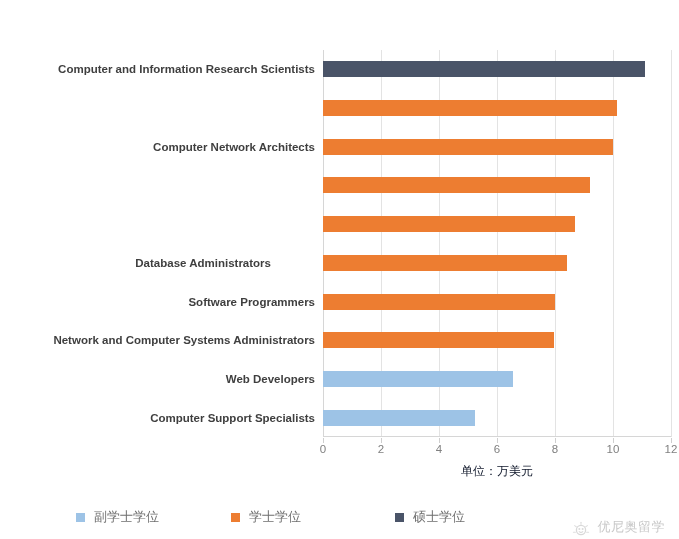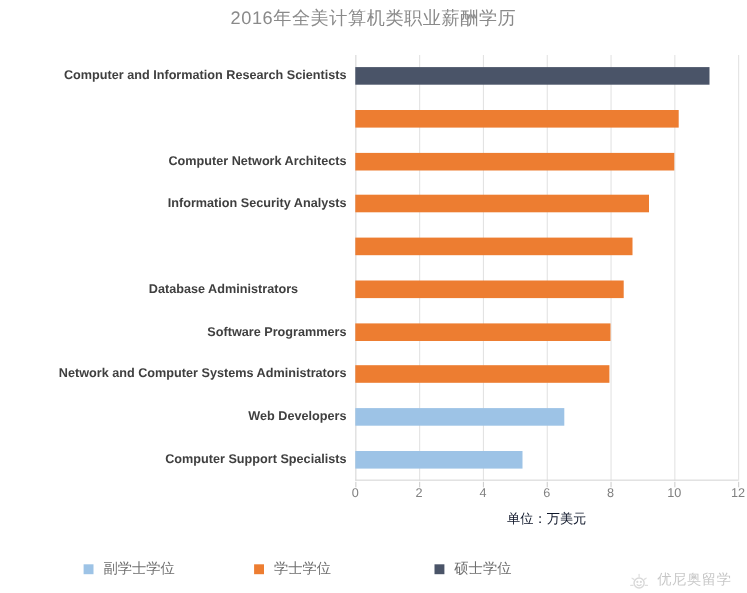--- a/index.html
+++ b/index.html
@@ -115,26 +115,24 @@
   }
   .wm-text{
     font-size:13px;color:#9a9a9a;letter-spacing:.5px;
   }
 </style>
 </head>
 <body>
 
 <div id="chart-root">
 
-  <div class="chart-title">2016年全美计算机类职业薪酬学历</div>
 
   <div class="cat-col" id="cat-col">
       <div class="cat-label" style="left: 0px; width: 323px; top: 0px; height: 38.7px;">Computer and Information Research Scientists</div>
       <div class="cat-label" style="left: 0px; width: 323px; top: 77.4px; height: 38.7px;">Computer Network Architects</div>
-      <div class="cat-label" style="left: 0px; width: 323px; top: 116.1px; height: 38.7px;">Information Security Analysts</div>
       <div class="cat-label" style="left: 0px; width: 279px; top: 193.5px; height: 38.7px;">Database Administrators</div>
       <div class="cat-label" style="left: 0px; width: 323px; top: 232.2px; height: 38.7px;">Software Programmers</div>
       <div class="cat-label" style="left: 0px; width: 323px; top: 270.9px; height: 38.7px;">Network and Computer Systems Administrators</div>
       <div class="cat-label" style="left: 0px; width: 323px; top: 309.6px; height: 38.7px;">Web Developers</div>
       <div class="cat-label" style="left: 0px; width: 323px; top: 348.3px; height: 38.7px;">Computer Support Specialists</div>
     </div>
 
   <div class="plot" id="plot">
     <div id="gridlines">
         <div class="grid-line axis0" style="left: 0px;"></div>

